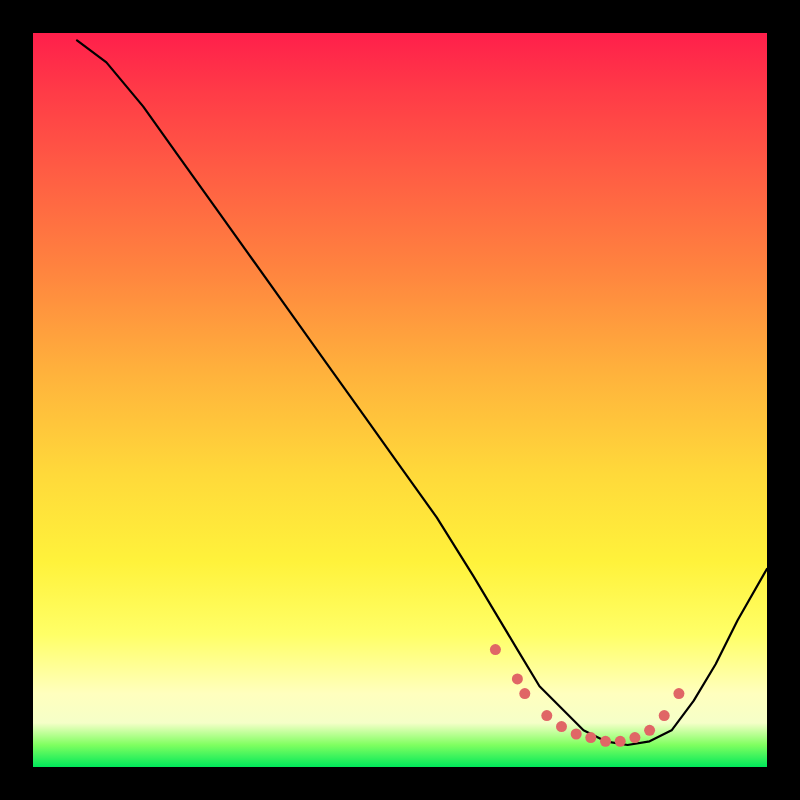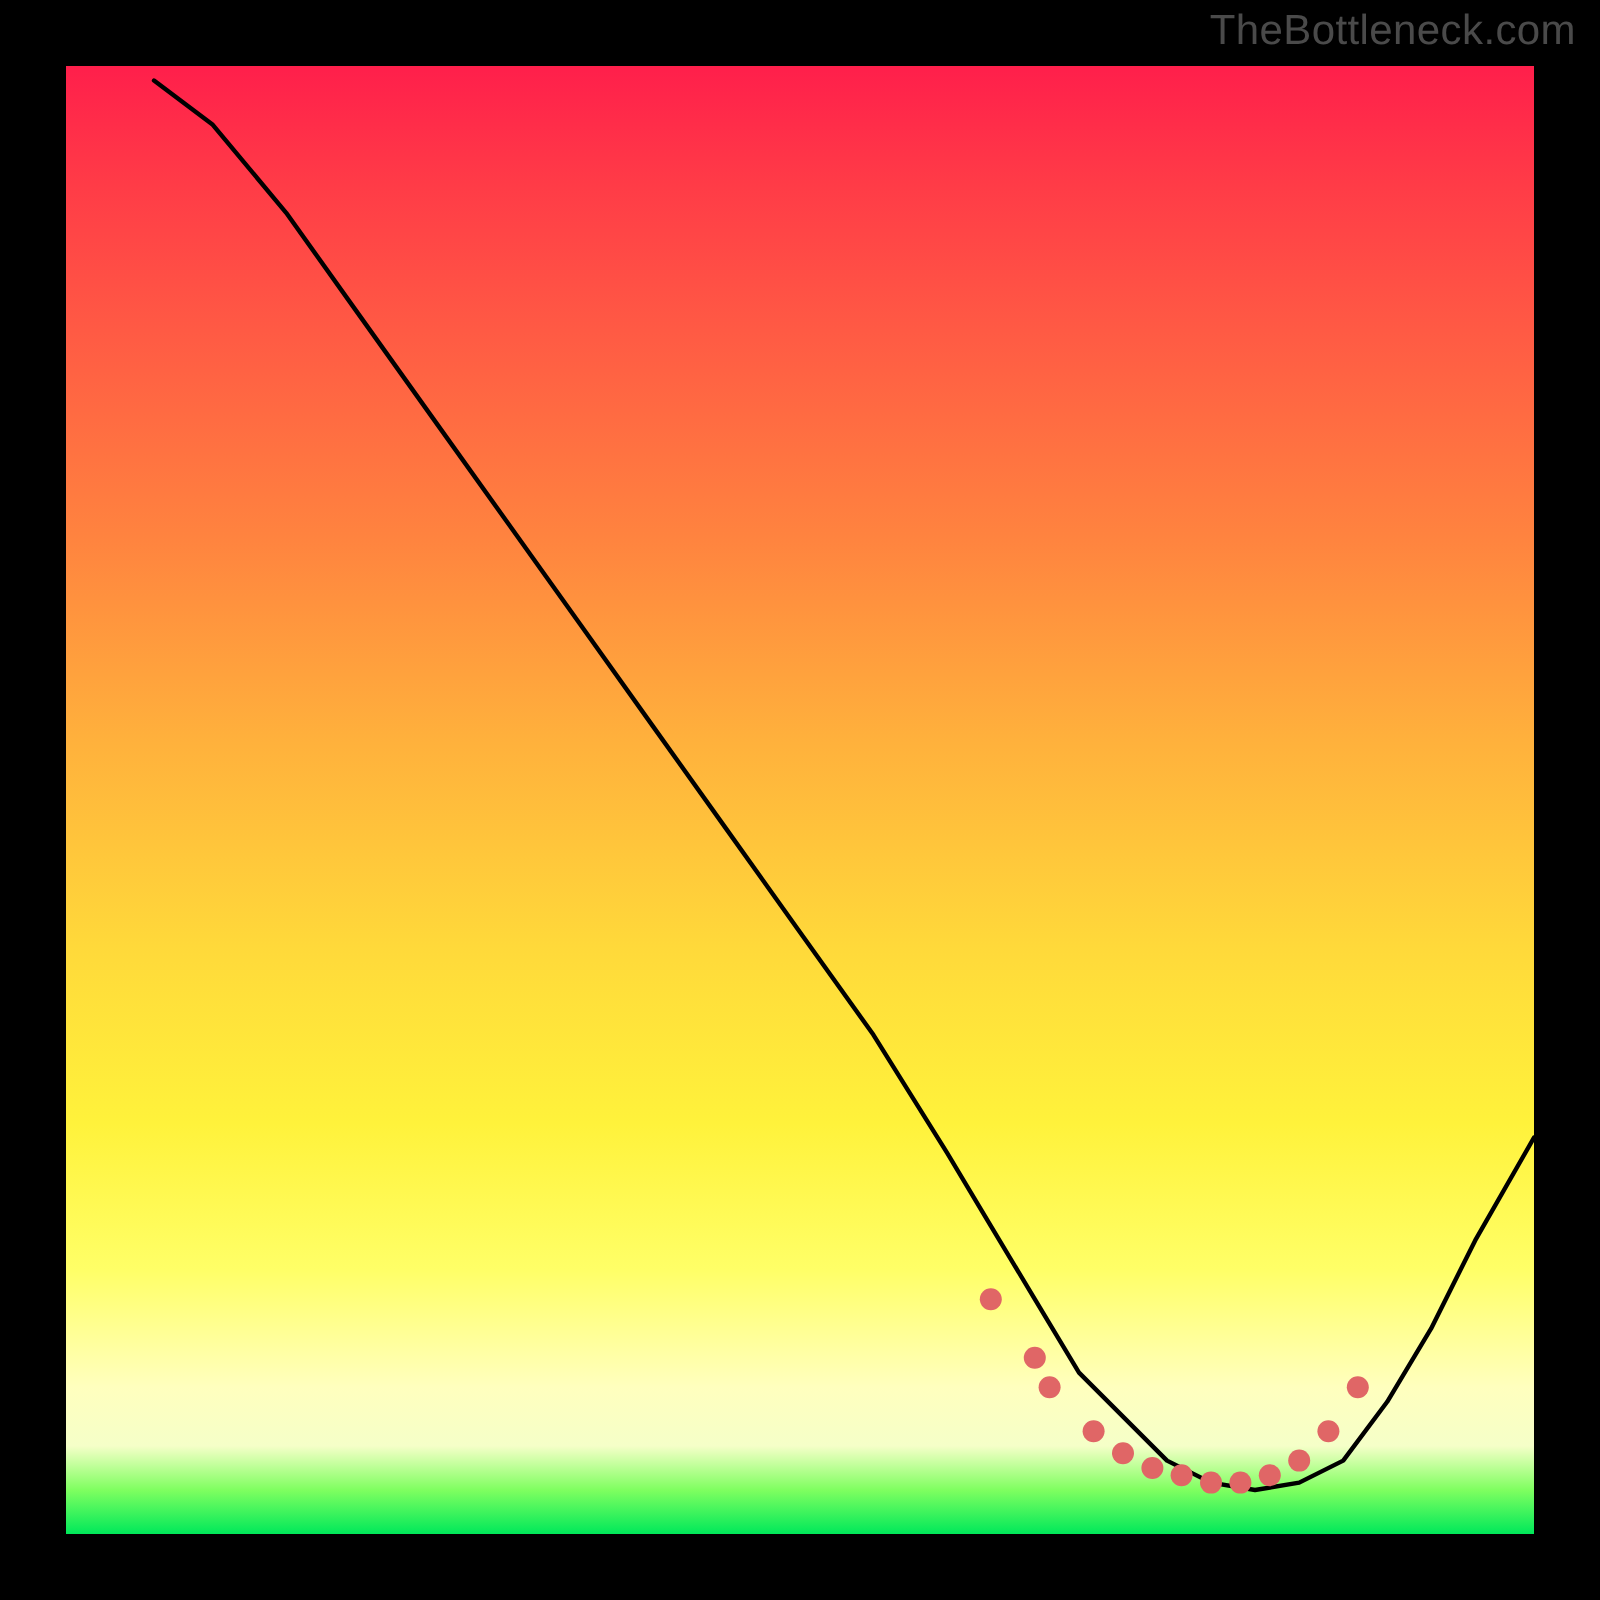--- a/index.html
+++ b/index.html
@@ -65,21 +65,20 @@
     top: 0;
     width: 734px;
     height: 734px;
     z-index: 2;
   }
 </style>
 </head>
 <body>
 
 <div class="outer">
-  <div class="watermark">TheBottleneck.com</div>
 
   <div class="plot-frame">
     <div class="gradient"></div>
     <svg class="overlay" viewBox="0 0 734 734" preserveAspectRatio="none">
       <g id="curve-group">
           <path d="M44.0 7.3 L73.4 29.4 L110.1 73.4 L146.8 124.8 L183.5 176.2 L220.2 227.5 L256.9 278.9 L293.6 330.3 L330.3 381.7 L367.0 433.1 L403.7 484.4 L440.4 543.2 L462.4 579.9 L484.4 616.6 L506.5 653.3 L528.5 675.3 L550.5 697.3 L572.5 708.3 L594.5 712.0 L616.6 708.3 L638.6 697.3 L660.6 667.9 L682.6 631.2 L704.6 587.2 L734.0 535.8" fill="none" stroke="#000000" stroke-width="2.2" stroke-linecap="round" stroke-linejoin="round"></path>
         </g>
       <g id="dots-group">
           <circle cx="462.4" cy="616.6" r="5.5" fill="#e06666"></circle>
           <circle cx="484.4" cy="645.9" r="5.5" fill="#e06666"></circle>

